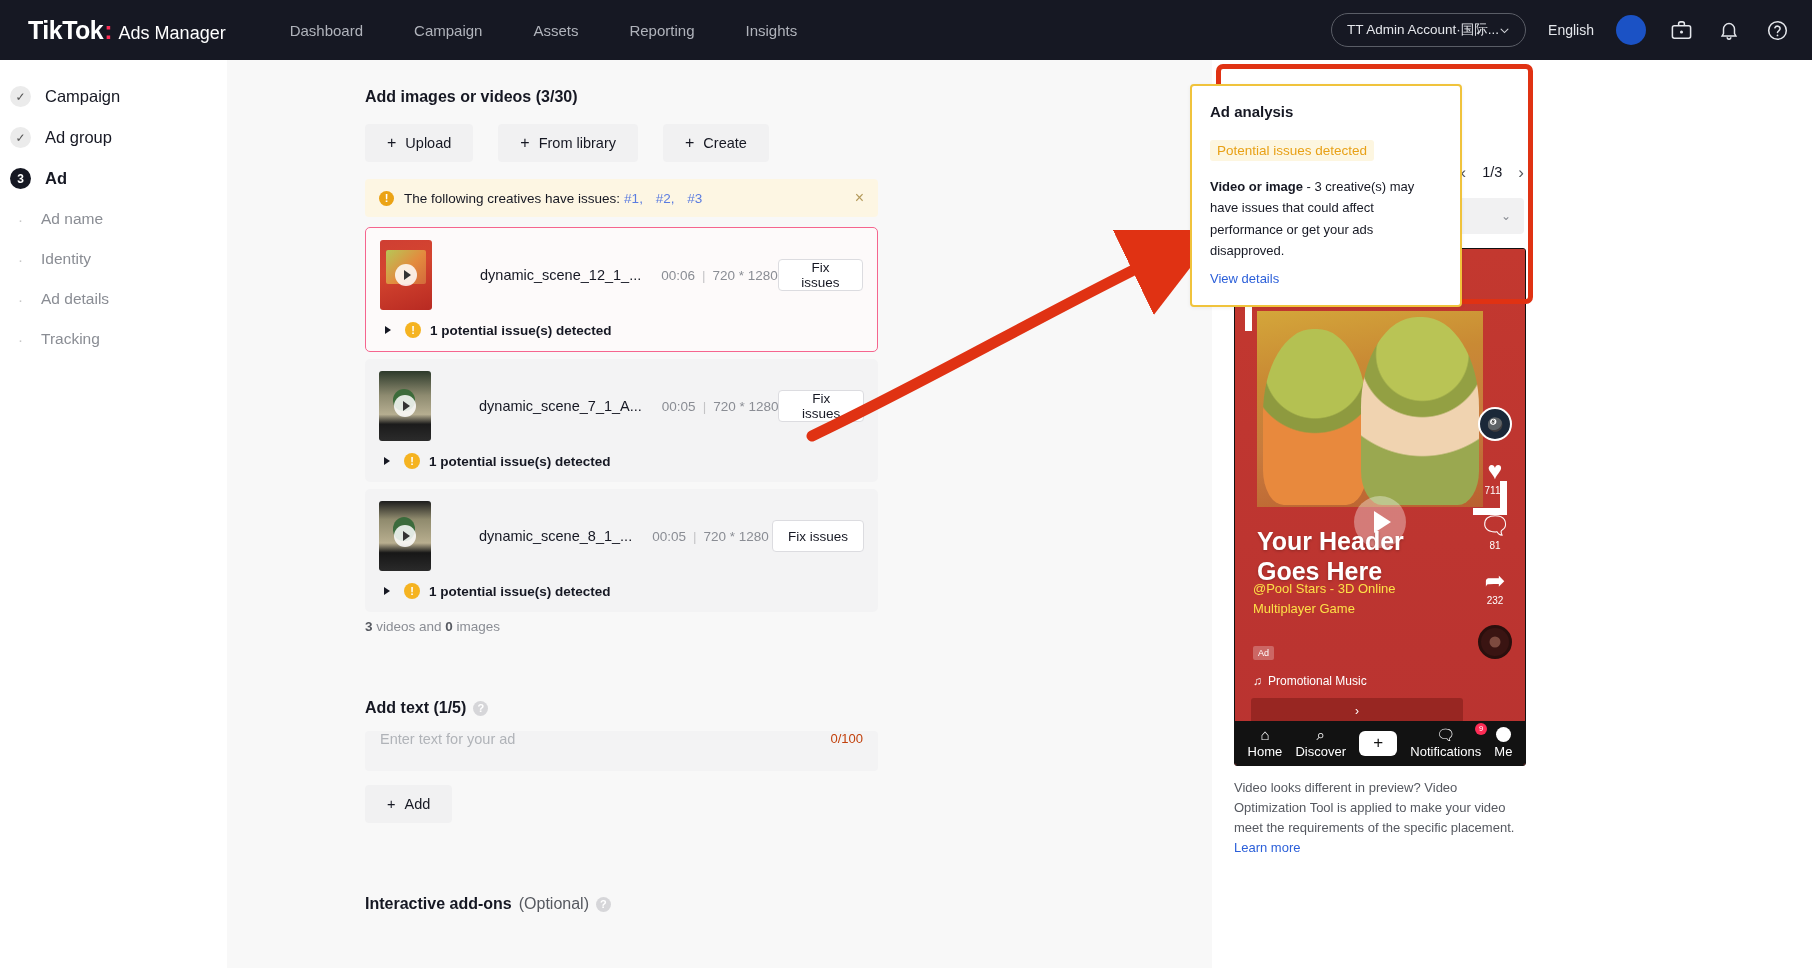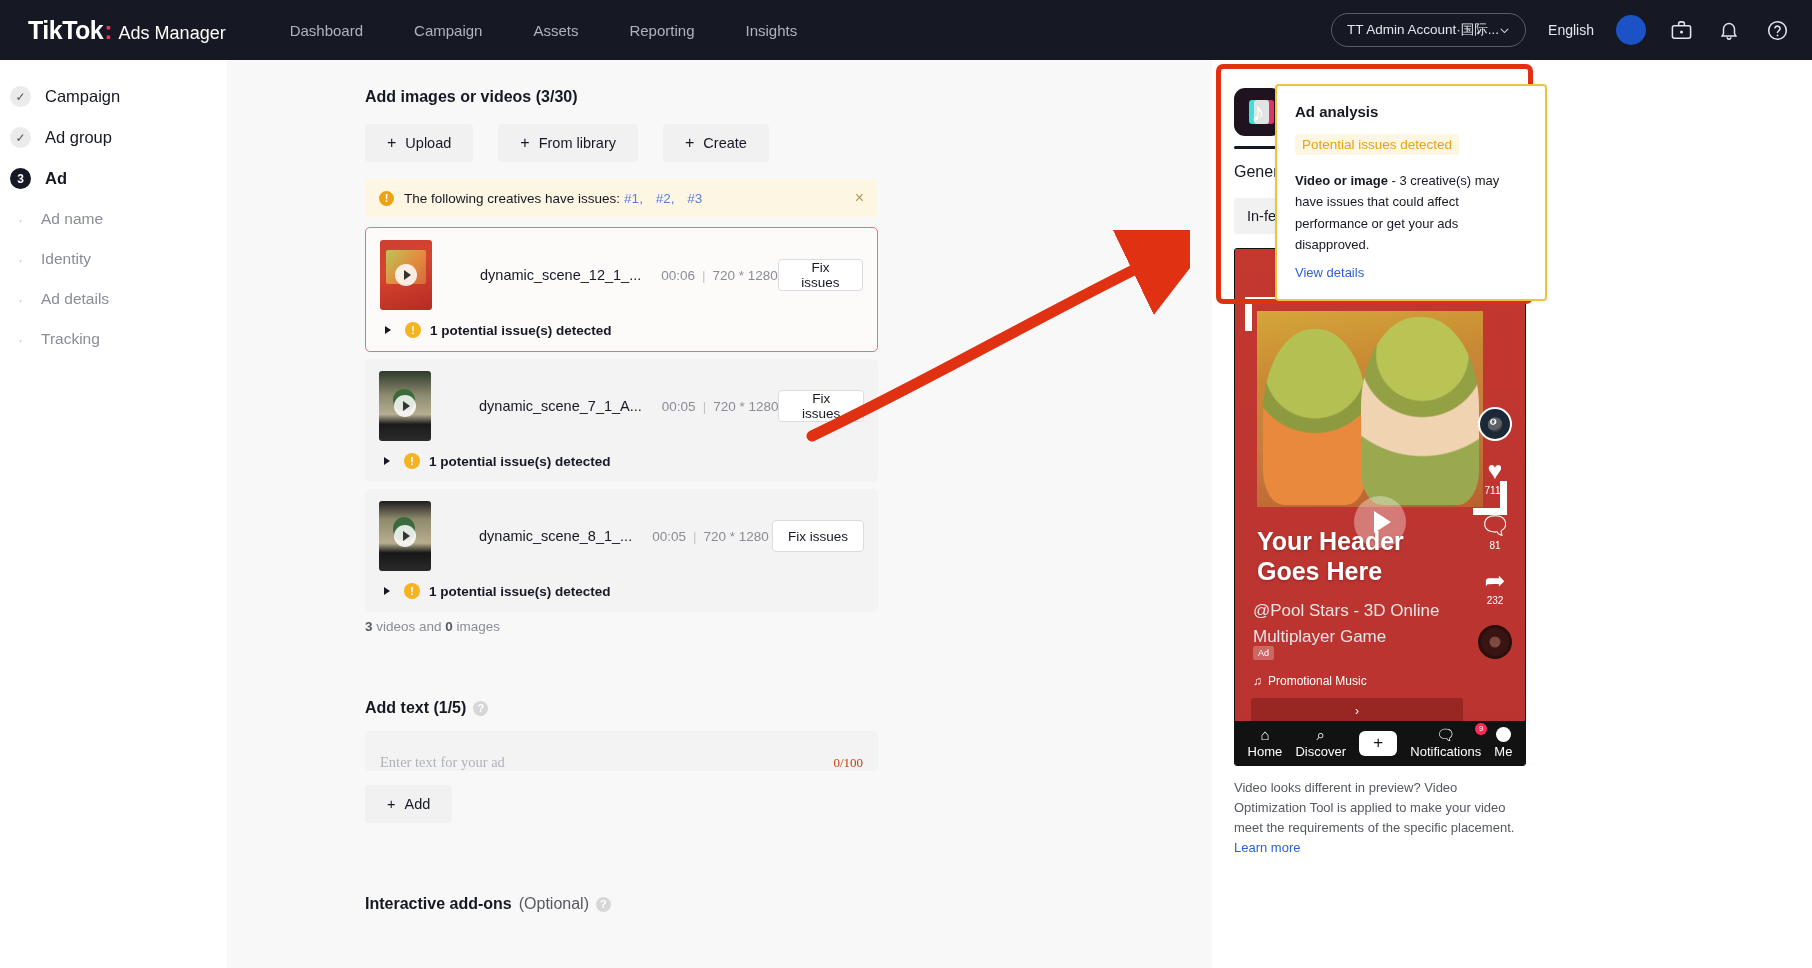--- a/index.html
+++ b/index.html
@@ -134,22 +134,22 @@
   .count-line b { color: #565960; }
 
   .addtext-title { margin-top: 65px; }
   .help-ico {
     width: 15px; height: 15px; border-radius: 50%; background: #d6d6d9; color: #fff;
     font-size: 11px; display: flex; align-items: center; justify-content: center; cursor: pointer;
     font-weight: 700;
   }
   .text-input {
     margin-top: 14px; width: 513px; height: 40px; background: #f3f3f4; border: none;
-    border-radius: 4px; padding: 0 15px; font-size: 14.5px; font-family: Liberation Serif, serif; color: #161823;
-    display: flex; align-items: flex-end;
+    border-radius: 4px; padding: 0 15px; font-size: 14.5px; font-family: Liberation Sans, sans-serif; color: #161823;
+    display: flex; align-items: flex-start;
   }
   .text-input input { flex:1; border:none; background:transparent; outline:none; font-size:14.5px; font-family:inherit; color:#161823;}
   .text-input input::placeholder { color: #b0b3b8; }
   .char-count { font-size: 13px; color: #c2410c; margin-left: 10px; }
   .add-btn {
     margin-top: 14px; background: #f1f1f2; border: none; border-radius: 4px; height: 38px;
     padding: 0 22px; font-size: 14.5px; color: #161823; cursor: pointer; display: flex;
     align-items: center; gap: 9px; font-family: inherit;
   }
   .addons-title { margin-top: 72px; display: flex; align-items: center; gap: 7px; }
@@ -213,21 +213,21 @@
     position: absolute; left: 50%; top: 247px; transform: translateX(-50%);
     width: 52px; height: 52px; border-radius: 50%; background: rgba(255,255,255,.35);
     display: flex; align-items: center; justify-content: center;
   }
   .ph-playbtn::after { content:""; width:0;height:0;border-left:17px solid #fff; border-top:11px solid transparent;border-bottom:11px solid transparent;margin-left:5px;}
 
   .ph-headline {
     position: absolute; left: 22px; top: 277px; width: 210px; color: #fff;
     font-size: 25px; font-weight: 700; line-height: 1.2; text-shadow: 0 1px 3px rgba(0,0,0,.25);
   }
-  .ph-caption { position: absolute; left: 18px; top: 349px; width: 205px; color: #e5e5e5; font-size: 17px; line-height: 1.55; }
+  .ph-caption { position: absolute; left: 18px; top: 330px; width: 205px; color: #fde047; font-size: 13px; line-height: 1.55; }
   .ph-adtag {
     position: absolute; left: 18px; top: 397px; background: rgba(255,255,255,.25);
     color: #fff; font-size: 9px; padding: 2px 5px; border-radius: 2px;
   }
   .ph-music { position: absolute; left: 18px; top: 425px; color: #fff; font-size: 12px; display: flex; align-items: center; gap: 6px;}
   .ph-cta {
     position: absolute; left: 16px; top: 449px; width: 212px; height: 25px;
     background: rgba(130,30,26,.62); border-radius: 3px; display: flex; align-items: center;
     justify-content: center; color: #fff; font-size: 12px;
   }
@@ -262,27 +262,27 @@
     margin-top: 12px; width: 288px; font-size: 13px; color: #565960; line-height: 1.55;
   }
   .preview-note a { color: #2b5fd9; text-decoration: none; }
 
   
   .analysis-outline {
     position: absolute; left: 1216px; top: 64px; width: 317px; height: 240px;
     border: 5px solid #e03213; border-radius: 7px; z-index: 20; pointer-events: none;
   }
   .analysis-card {
-    position: absolute; left: 1275px; top: 84px; width: 272px; background: #fff;
+    position: absolute; left: 1190px; top: 84px; width: 272px; background: #fff;
     border: 2px solid #f0c33c; border-radius: 4px; padding: 17px 18px 18px 18px; z-index: 21;
     box-shadow: 0 1px 4px rgba(0,0,0,.06);
   }
   .an-title { font-size: 15px; font-weight: 700; color: #161823; }
   .an-pill {
-    display: inline-block; margin-top: 14px; background: #fdf6e0; color: #e8a117;
+    display: inline-block; margin-top: 20px; background: #fdf6e0; color: #e8a117;
     font-size: 13.5px; padding: 3px 7px; border-radius: 3px;
   }
   .an-body { margin-top: 15px; font-size: 13px; color: #161823; line-height: 1.65; }
   .an-body b { font-weight: 700; }
   .an-link { display: inline-block; margin-top: 9px; font-size: 13px; color: #2b5fd9; text-decoration: none; cursor: pointer;}
 
   
   .arrow-svg { position: absolute; left: 790px; top: 230px; z-index: 25; pointer-events: none; }
 </style>
 </head>

